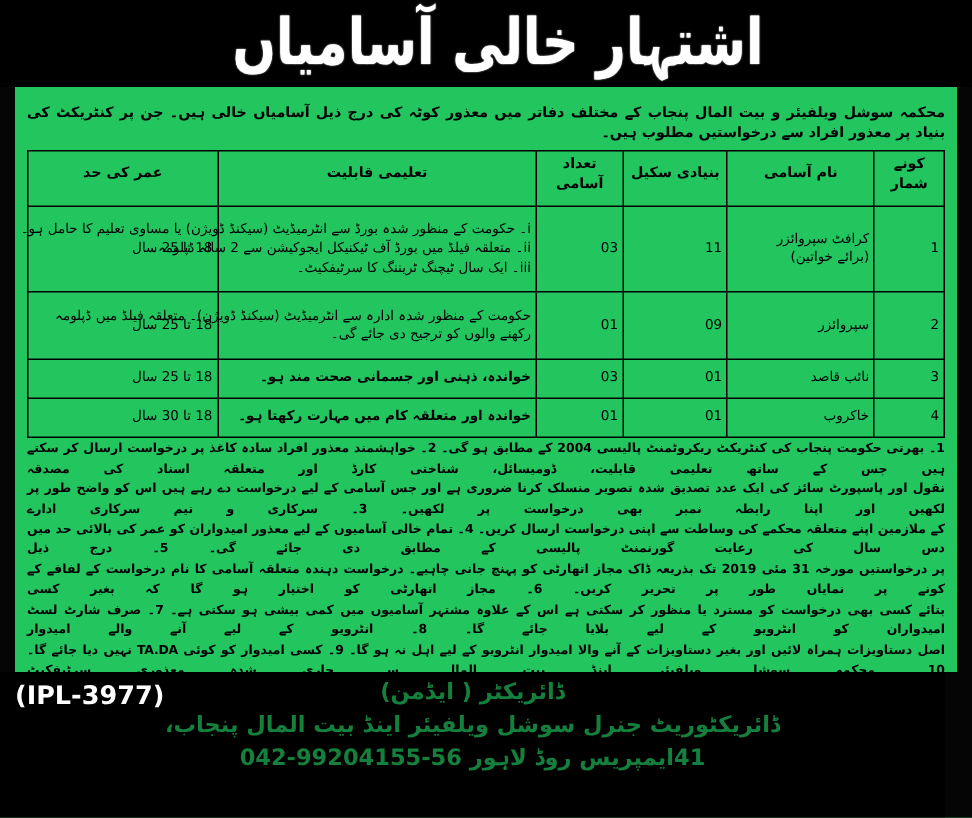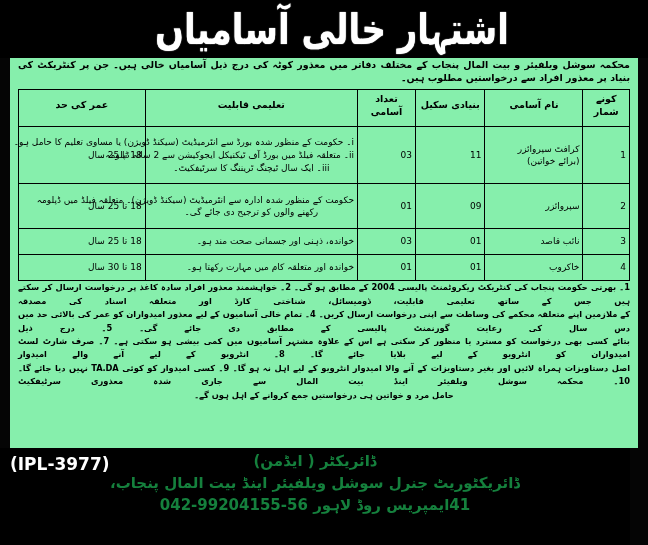--- a/index.html
+++ b/index.html
@@ -29,23 +29,23 @@
     transform:scaleY(1.25);
     text-shadow:0 0 1px #fff;
   }
 
   
   .sheet{
     position:absolute;
     left:10px;right:10px;
     top:58px;
     height:390px;
-    background:#86efac;
+    background:#22c55e;
     box-sizing:border-box;
-    padding:1px 8px 4px 8px;
+    padding:12px 8px 4px 8px;
     direction:rtl;
     color:#000;
   }
 
   .intro{
     font-size:9.5px;
     line-height:1.35;
     text-align:justify;
     margin:0 0 4px 0;
     font-weight:600;
@@ -75,23 +75,23 @@
   }
   .c-sr{width:7%;text-align:center;}
   .c-post{width:16%;text-align:center;}
   .c-scale{width:11%;text-align:center;}
   .c-count{width:9%;text-align:center;}
   .c-qual{width:36%;text-align:right;}
   .c-age{width:21%;text-align:center;}
 
   td.num{font-family:"DejaVu Sans","Liberation Sans",sans-serif;font-size:11px;}
   td.post{font-size:9.5px;line-height:1.5;}
-  td.qual{font-size:8.5px;line-height:1.6;padding-right:4px;text-align:center;}
+  td.qual{font-size:8.5px;line-height:1.6;padding-right:4px;}
   td.qual .qline{display:block;white-space:nowrap;}
-  td.qual.single{text-align:right;}
+  td.qual.single{text-align:right;font-weight:bold;}
   td.age{font-size:9.5px;white-space:nowrap;}
 
   .r-tall td{height:52px;}
   .r-mid td{height:40px;}
   .r-short td{height:21px;}
 
   
   .cond-head-row{
     display:flex;justify-content:flex-start;
     margin:5px 0 1px 0;
@@ -214,21 +214,23 @@
           <td class="qual single">خواندہ اور متعلقہ کام میں مہارت رکھتا ہو۔</td>
           <td class="age">18 تا 30 سال</td>
         </tr>
 
       </tbody>
     </table>
 
 
     <div class="cond-body">
       <p>1۔ بھرتی حکومت پنجاب کی کنٹریکٹ ریکروٹمنٹ پالیسی 2004 کے مطابق ہو گی۔ 2۔ خواہشمند معذور افراد سادہ کاغذ پر درخواست ارسال کر سکتے ہیں جس کے ساتھ تعلیمی قابلیت، ڈومیسائل، شناختی کارڈ اور متعلقہ اسناد کی مصدقہ</p>
+      <p>نقول اور پاسپورٹ سائز کی ایک عدد تصدیق شدہ تصویر منسلک کرنا ضروری ہے اور جس آسامی کے لیے درخواست دے رہے ہیں اس کو واضح طور پر لکھیں اور اپنا رابطہ نمبر بھی درخواست پر لکھیں۔ 3۔ سرکاری و نیم سرکاری ادارے</p>
       <p>کے ملازمین اپنے متعلقہ محکمے کی وساطت سے اپنی درخواست ارسال کریں۔ 4۔ تمام خالی آسامیوں کے لیے معذور امیدواران کو عمر کی بالائی حد میں دس سال کی رعایت گورنمنٹ پالیسی کے مطابق دی جائے گی۔ 5۔ درج ذیل</p>
+      <p>پر درخواستیں مورخہ 31 مئی 2019 تک بذریعہ ڈاک مجاز اتھارٹی کو پہنچ جانی چاہیے۔ درخواست دہندہ متعلقہ آسامی کا نام درخواست کے لفافے کے کونے پر نمایاں طور پر تحریر کریں۔ 6۔ مجاز اتھارٹی کو اختیار ہو گا کہ بغیر کسی</p>
       <p>بتائے کسی بھی درخواست کو مسترد یا منظور کر سکتی ہے اس کے علاوہ مشتہر آسامیوں میں کمی بیشی ہو سکتی ہے۔ 7۔ صرف شارٹ لسٹ امیدواران کو انٹرویو کے لیے بلایا جائے گا۔ 8۔ انٹرویو کے لیے آنے والے امیدوار</p>
       <p>اصل دستاویزات ہمراہ لائیں اور بغیر دستاویزات کے آنے والا امیدوار انٹرویو کے لیے اہل نہ ہو گا۔ 9۔ کسی امیدوار کو کوئی TA.DA نہیں دیا جائے گا۔ 10۔ محکمہ سوشل ویلفیئر اینڈ بیت المال سے جاری شدہ معذوری سرٹیفکیٹ</p>
       <p class="last">حامل مرد و خواتین ہی درخواستیں جمع کروانے کے اہل ہوں گے۔</p>
     </div>
 
   </div>
 
   <div class="banner-bottom">
     <div class="ipl">(IPL-3977)</div>
     <div class="foot-center">

